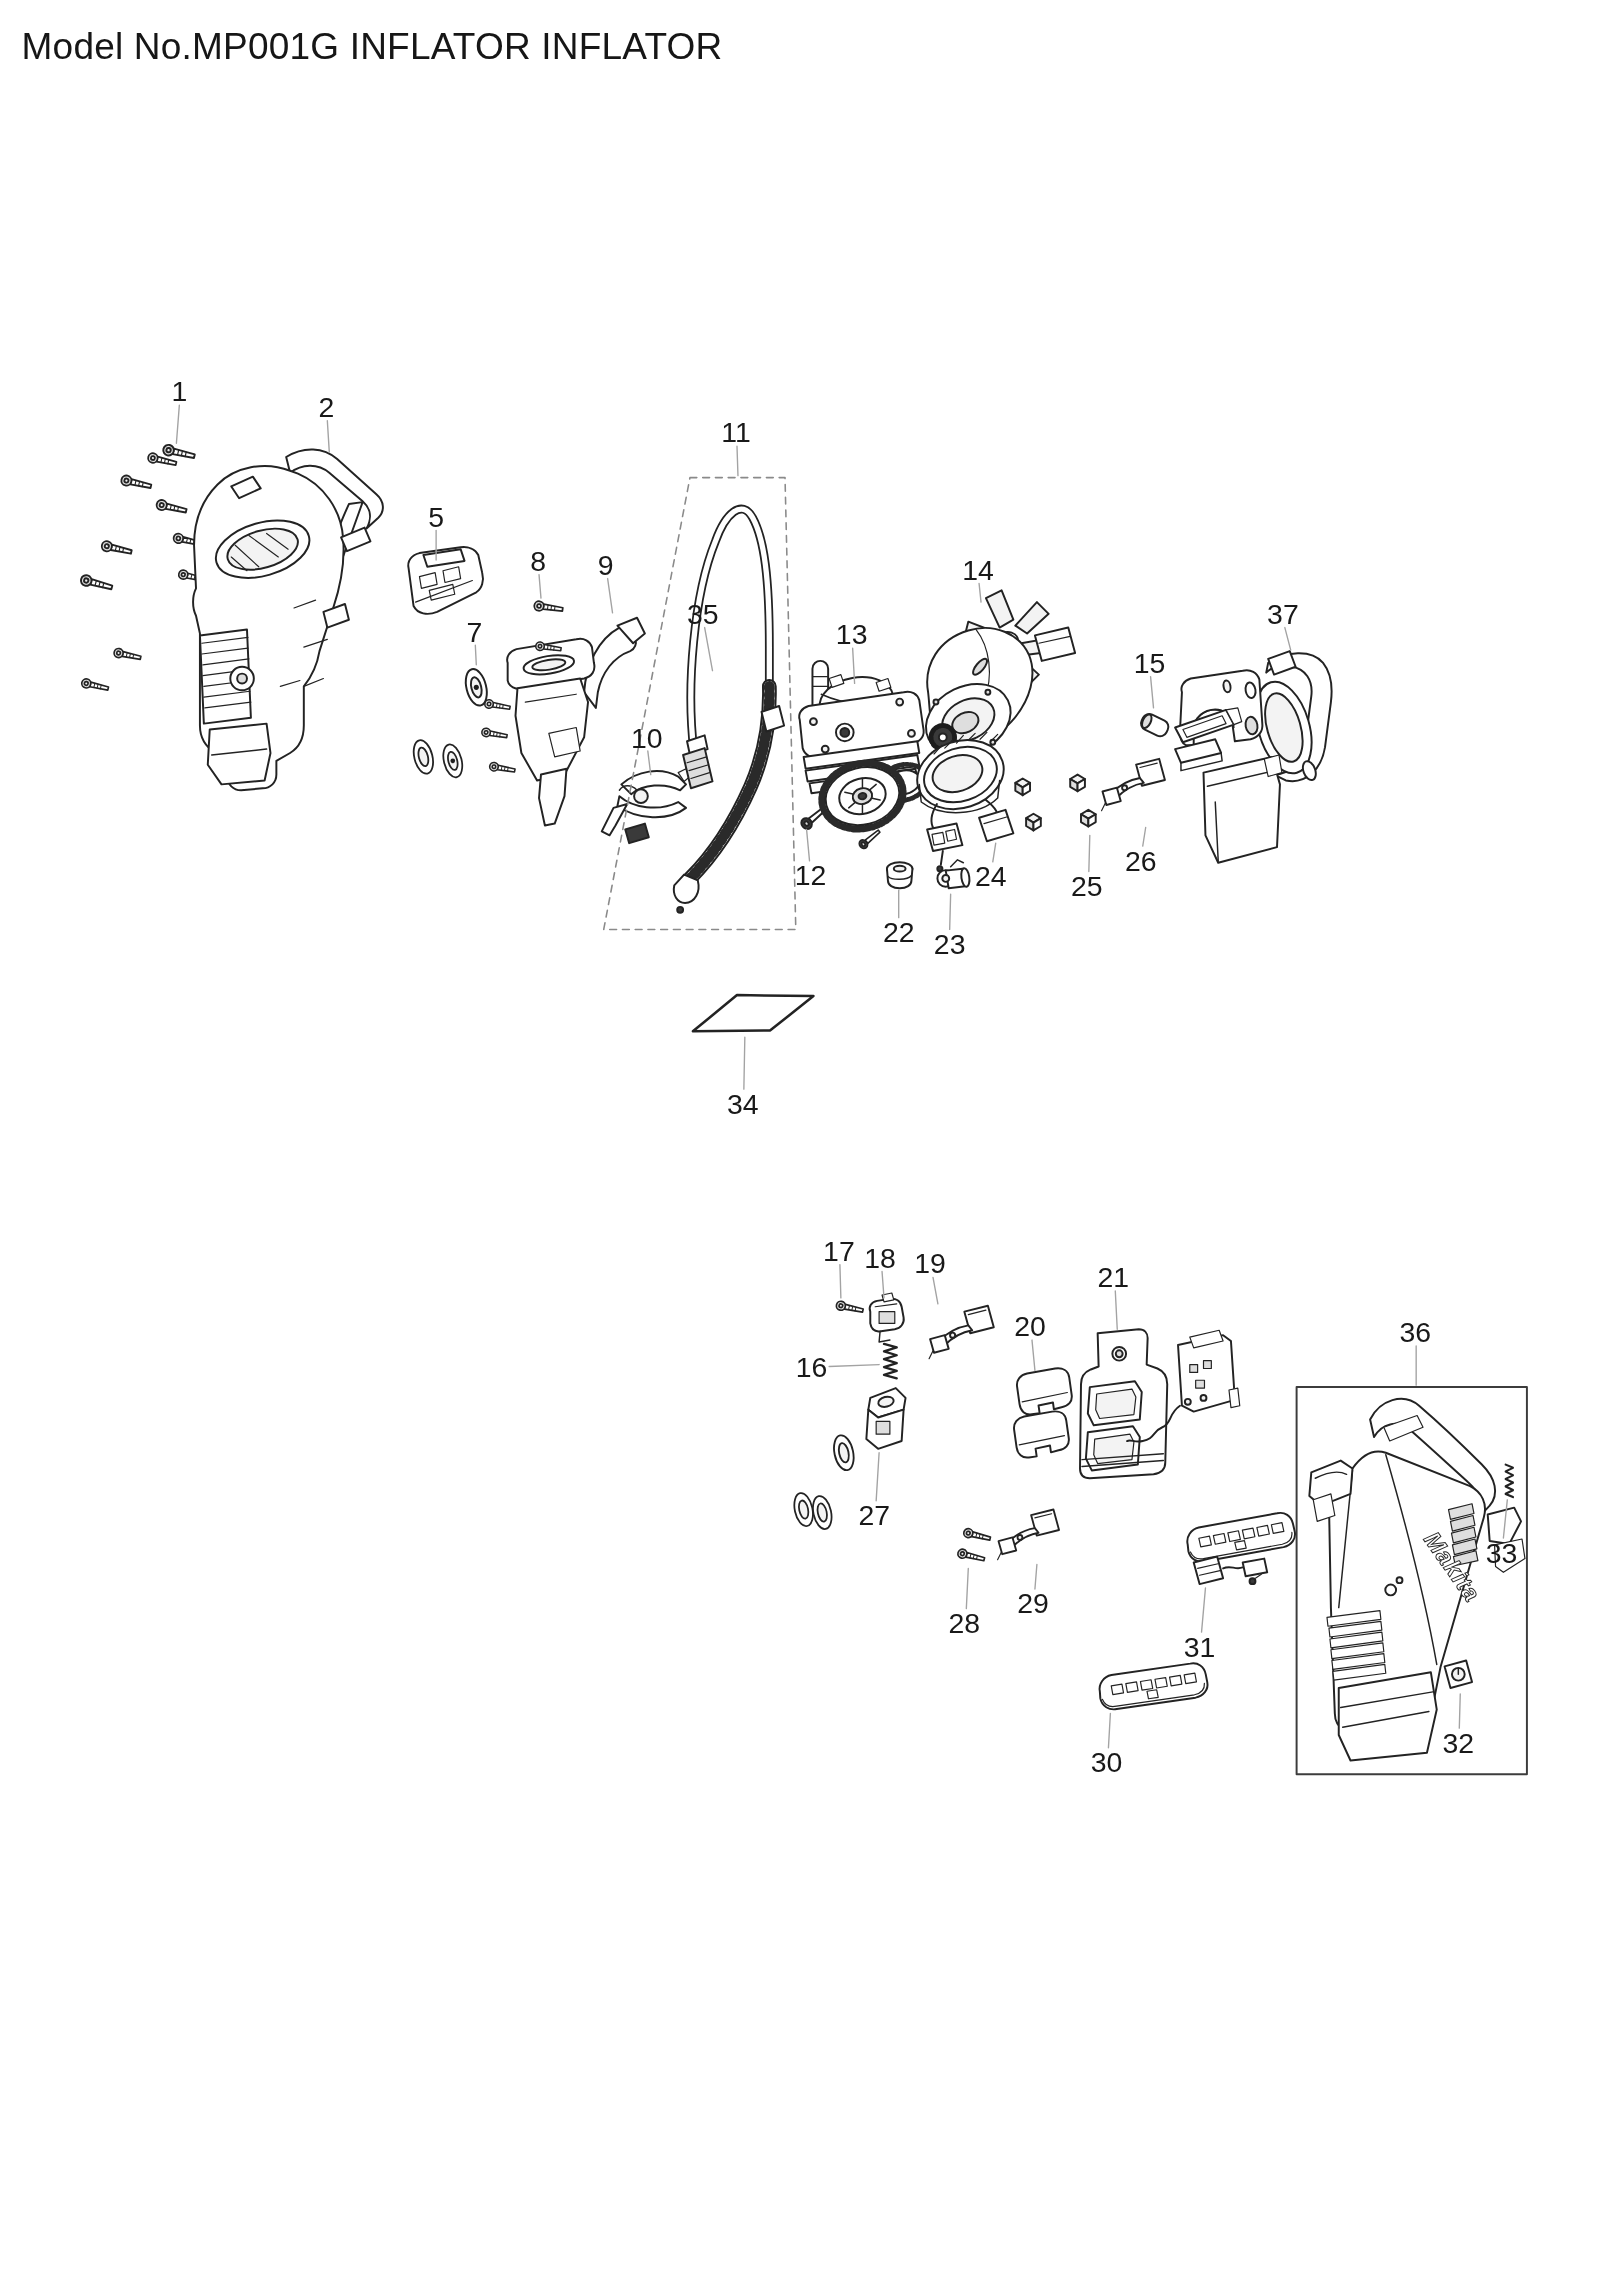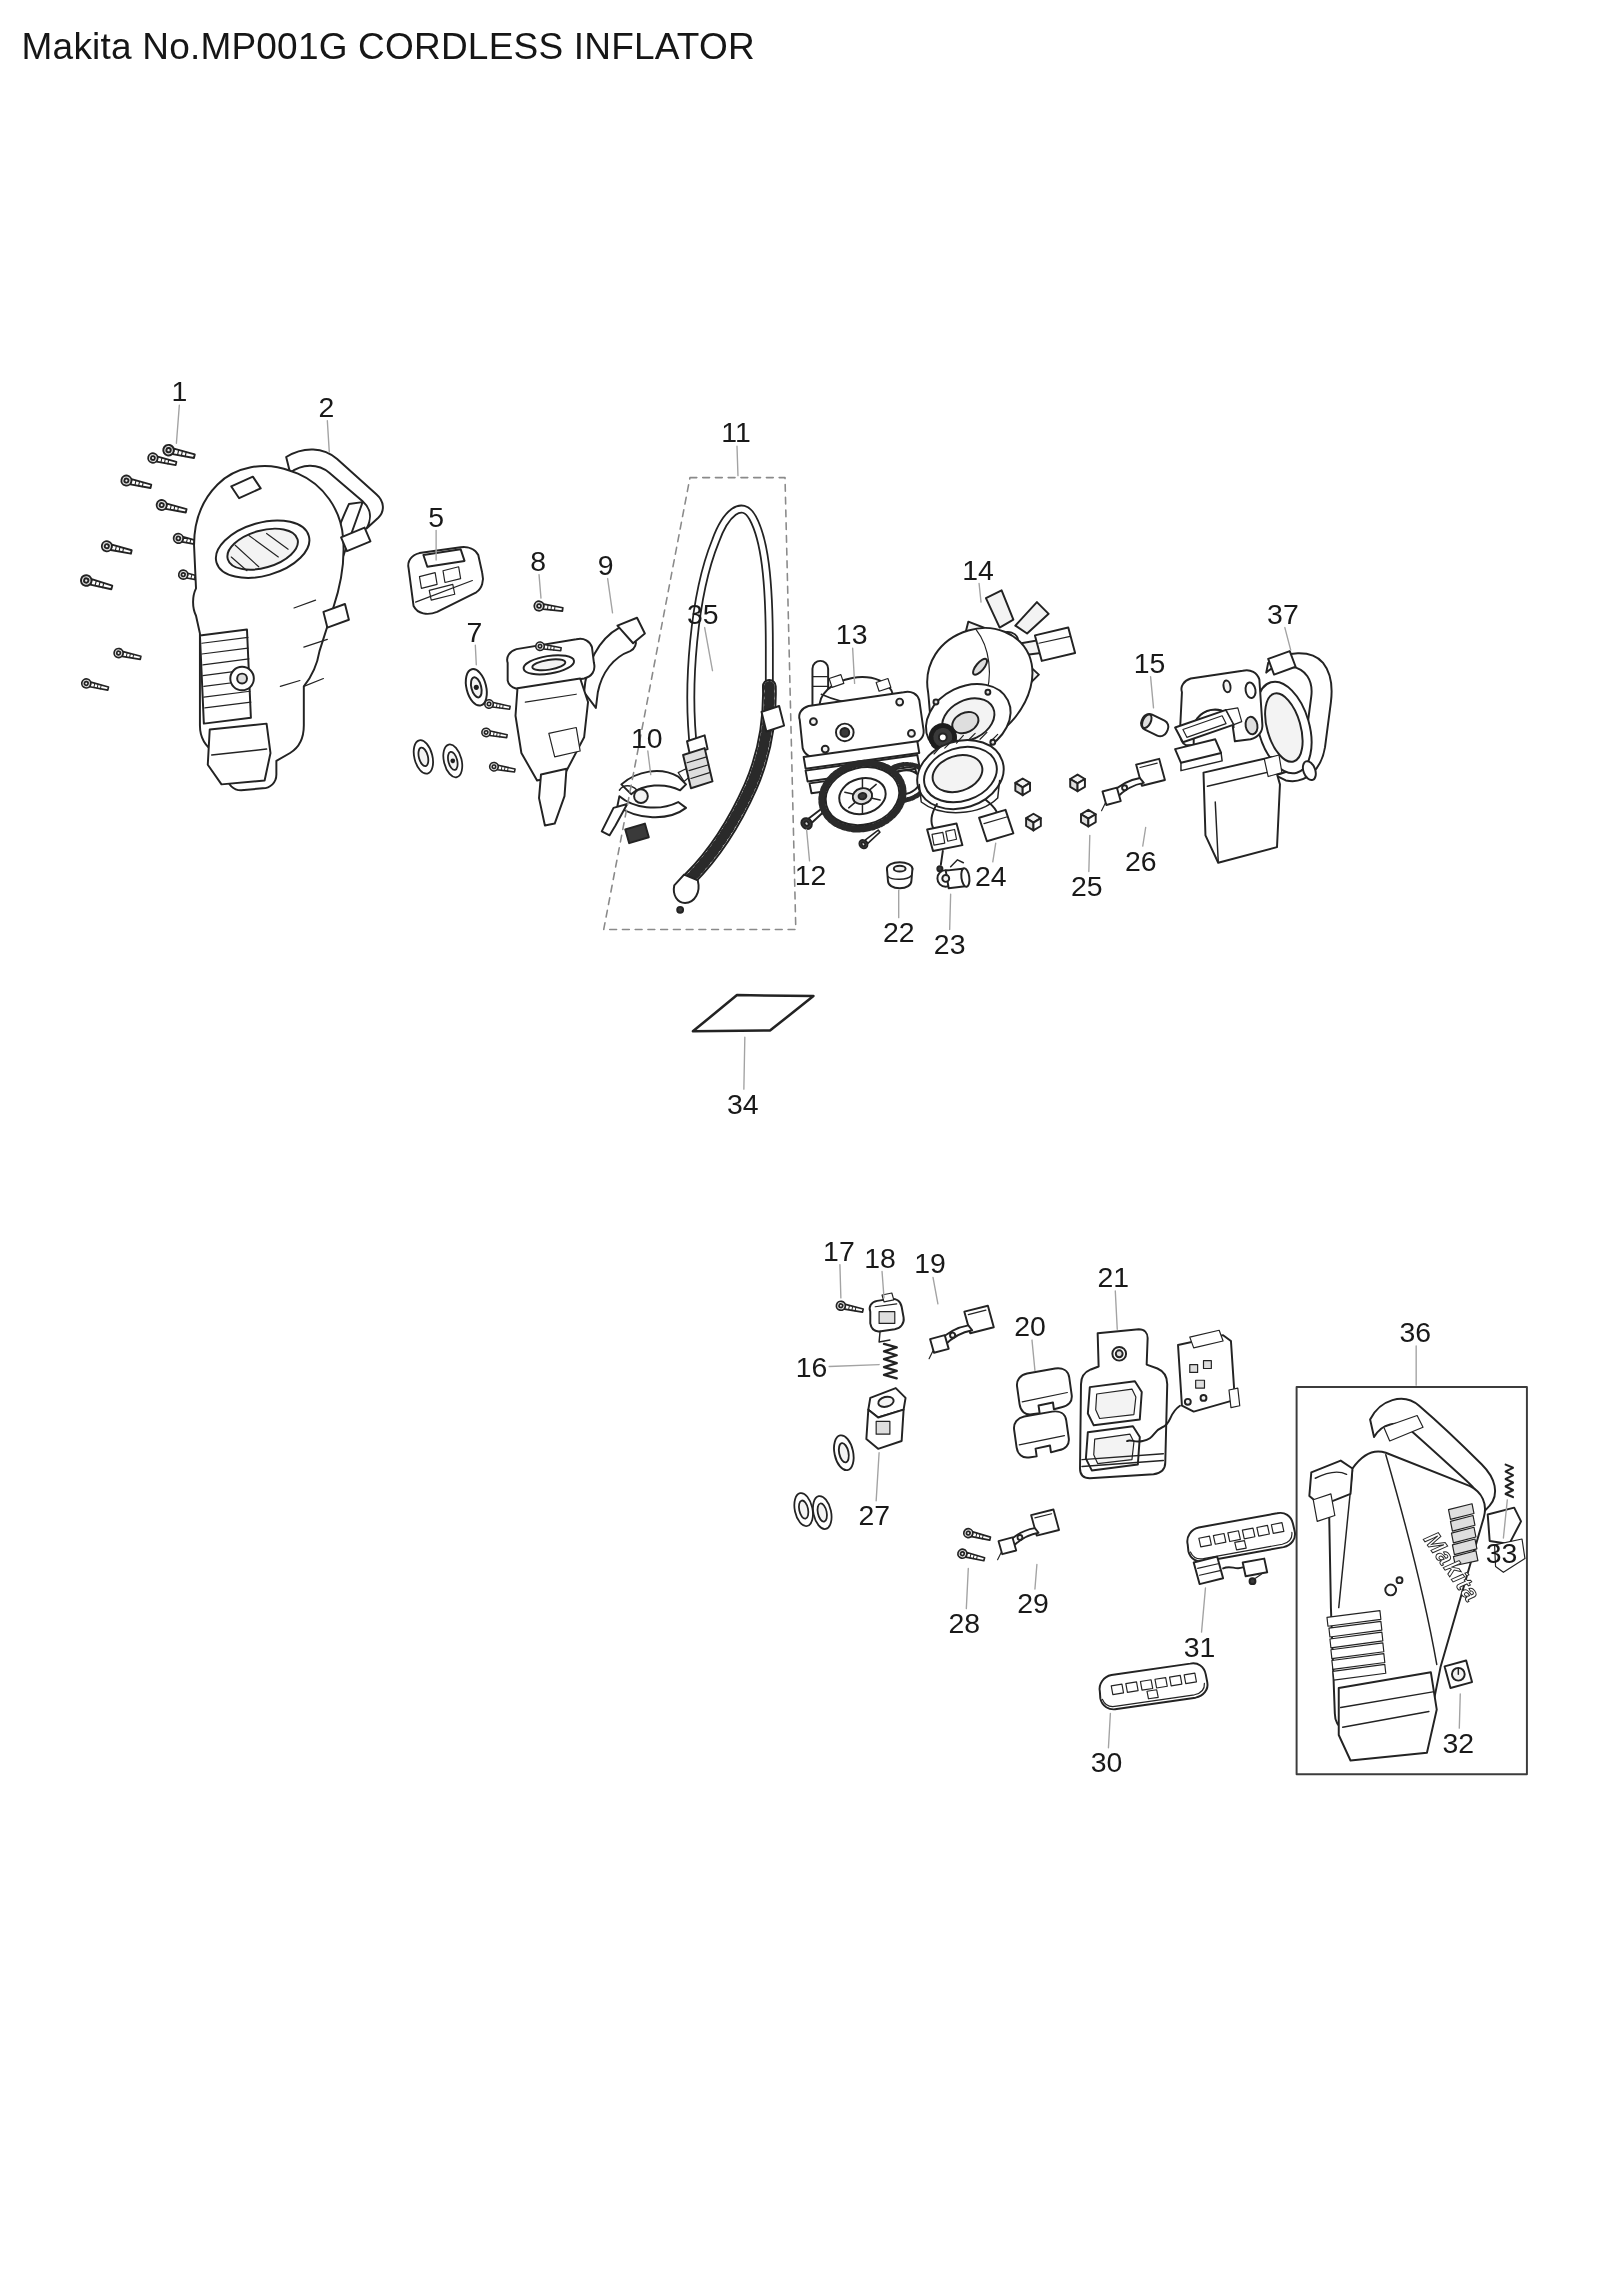--- a/index.html
+++ b/index.html
@@ -18,21 +18,21 @@
           text-anchor:middle;stroke:none}
   .region-dashed{stroke:#8a8a8a;stroke-width:1.6;stroke-dasharray:7 6;fill:none}
   .region-solid{stroke:#3c3c3c;stroke-width:2;fill:none}
   .logo{font-size:24px;font-style:italic;font-weight:bold;fill:#ffffff;stroke:#2a2a2a;
         stroke-width:1;letter-spacing:1px}
 </style>
 </head>
 <body>
 
 <div class="page">
-  <div class="title">Makita No.MP001G CORDLESS INFLATOR</div>
+  <div class="title">Model No.MP001G INFLATOR INFLATOR</div>
 
   <svg width="1621" height="2293" viewBox="0 0 1654 2339">
 
     <defs>
       <g id="scrw">
         <path class="w" d="M5,-2.8 L27,-1.8 L27,2 L5,3 Z"></path>
         <line class="t1" x1="10" y1="-2.4" x2="10" y2="2.6"></line>
         <line class="t1" x1="14" y1="-2.2" x2="14" y2="2.6"></line>
         <line class="t1" x1="18" y1="-2" x2="18" y2="2.7"></line>
         <circle r="5.4" class="md"></circle>

